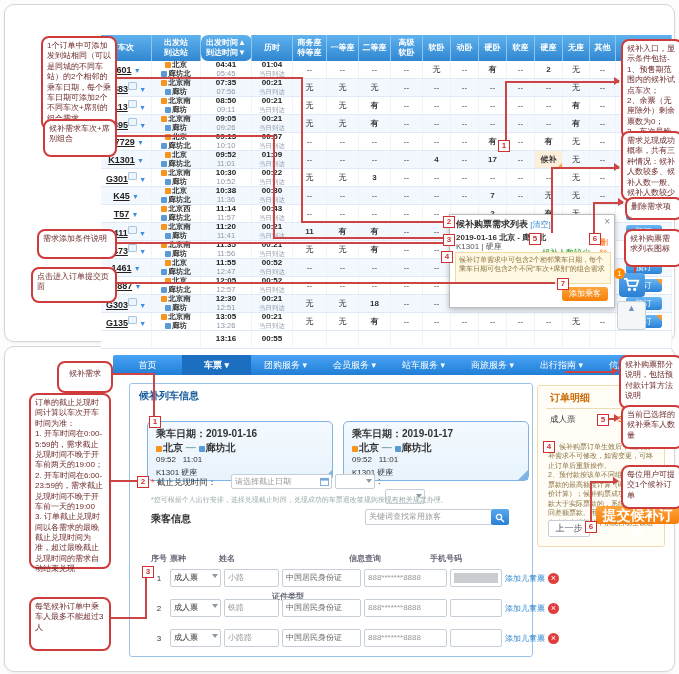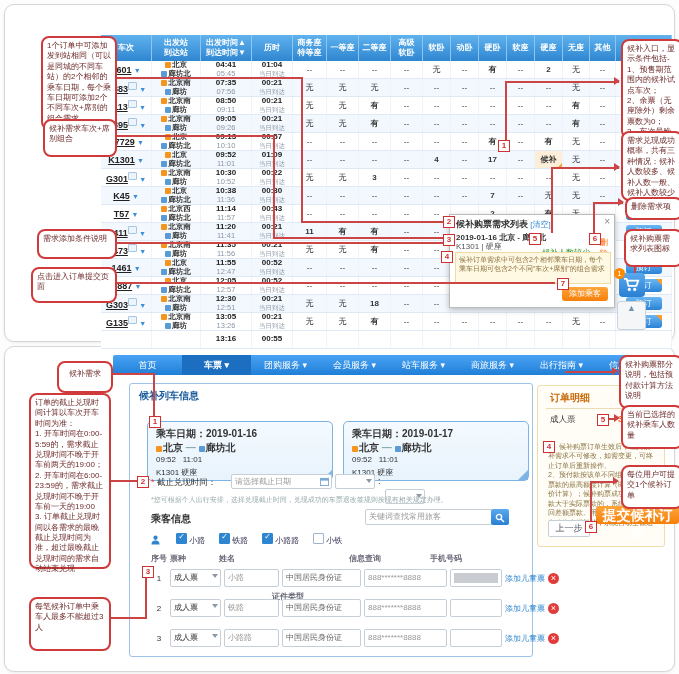--- a/index.html
+++ b/index.html
@@ -72,21 +72,21 @@
 </head>
 <body>
 
 <div class="panel" id="p1">
   <table id="ttab">
     <thead>
         <tr id="thr">
           <th style="width: 50px;">车次</th>
           <th style="width: 48px;">出发站
 到达站</th>
-          <th style="width: 50px;">出发时间▲
+          <th style="width: 50px; border-radius: 7px;">出发时间▲
 到达时间▼</th>
           <th style="width: 40px;">历时</th>
           <th style="width: 33px;">商务座
 特等座</th>
           <th style="width: 31px;">一等座</th>
           <th style="width: 31px;">二等座</th>
           <th style="width: 31px;">高级
 软卧</th>
           <th style="width: 27px;">软卧</th>
           <th style="width: 27px;">动卧</th>
@@ -504,26 +504,20 @@
   <div class="abs" style="left:146px;top:148px;font-size:7px;color:#9aa;z-index:2">*您可根据个人出行安排，选择兑现截止时间，兑现成功的车票退改签规则按现有相关规定办理。</div>
 
   <span class="h2" style="left:146px;top:165px;color:#333">乘客信息</span>
   <div class="fld abs" style="left:360px;top:162px;width:122px;height:14px;line-height:14px;padding-left:3px;z-index:2">关键词查找常用旅客</div>
   <div class="srchb abs" style="left:486px;top:162px;width:18px;height:16px;z-index:2">
     <svg width="10" height="10" viewBox="0 0 10 10" style="margin-top:3px">
         <circle cx="4" cy="4" r="2.6" fill="none" stroke="#fff" stroke-width="1.4"></circle>
         <line x1="6.2" y1="6.2" x2="9" y2="9" stroke="#fff" stroke-width="1.4"></line>
       </svg>
   </div>
-  <div class="abs" style="left:146px;top:186px;z-index:2;font-size:8px;color:#335" id="quickrow">
-    <svg width="9" height="10" viewBox="0 0 10 11" style="vertical-align:-2px">
-        <circle cx="5" cy="3" r="2.4" fill="#2f86d0"></circle>
-        <path d="M0.5 10.5 a4.5 4.5 0 0 1 9 0 z" fill="#2f86d0"></path>
-      </svg>
-  <span style="margin-left: 14px;"><span class="cbx ck"></span>小路</span><span style="margin-left: 14px;"><span class="cbx ck"></span>铁路</span><span style="margin-left: 14px;"><span class="cbx ck"></span>小路路</span><span style="margin-left: 14px;"><span class="cbx"></span>小铁</span></div>
   <div class="abs" style="left:146px;top:206px;z-index:2;display:flex;gap:3px" id="phead">
       <span class="phead" style="width: 16px; display: inline-block;">序号</span>
       <span class="phead" style="width: 46px; display: inline-block;">票种</span>
       <span class="phead" style="width: 50px; display: inline-block;">姓名</span>
       <span class="phead" style="width: 74px; display: inline-block; margin-top: 38px;">证件类型</span>
       <span class="phead" style="width: 78px; display: inline-block;">信息查询</span>
       <span class="phead" style="width: 50px; display: inline-block;">手机号码</span>
     </div>
   <div id="prows">
       <div class="abs" style="left: 146px; top: 222px; z-index: 2; display: flex; gap: 3px; align-items: center;">

